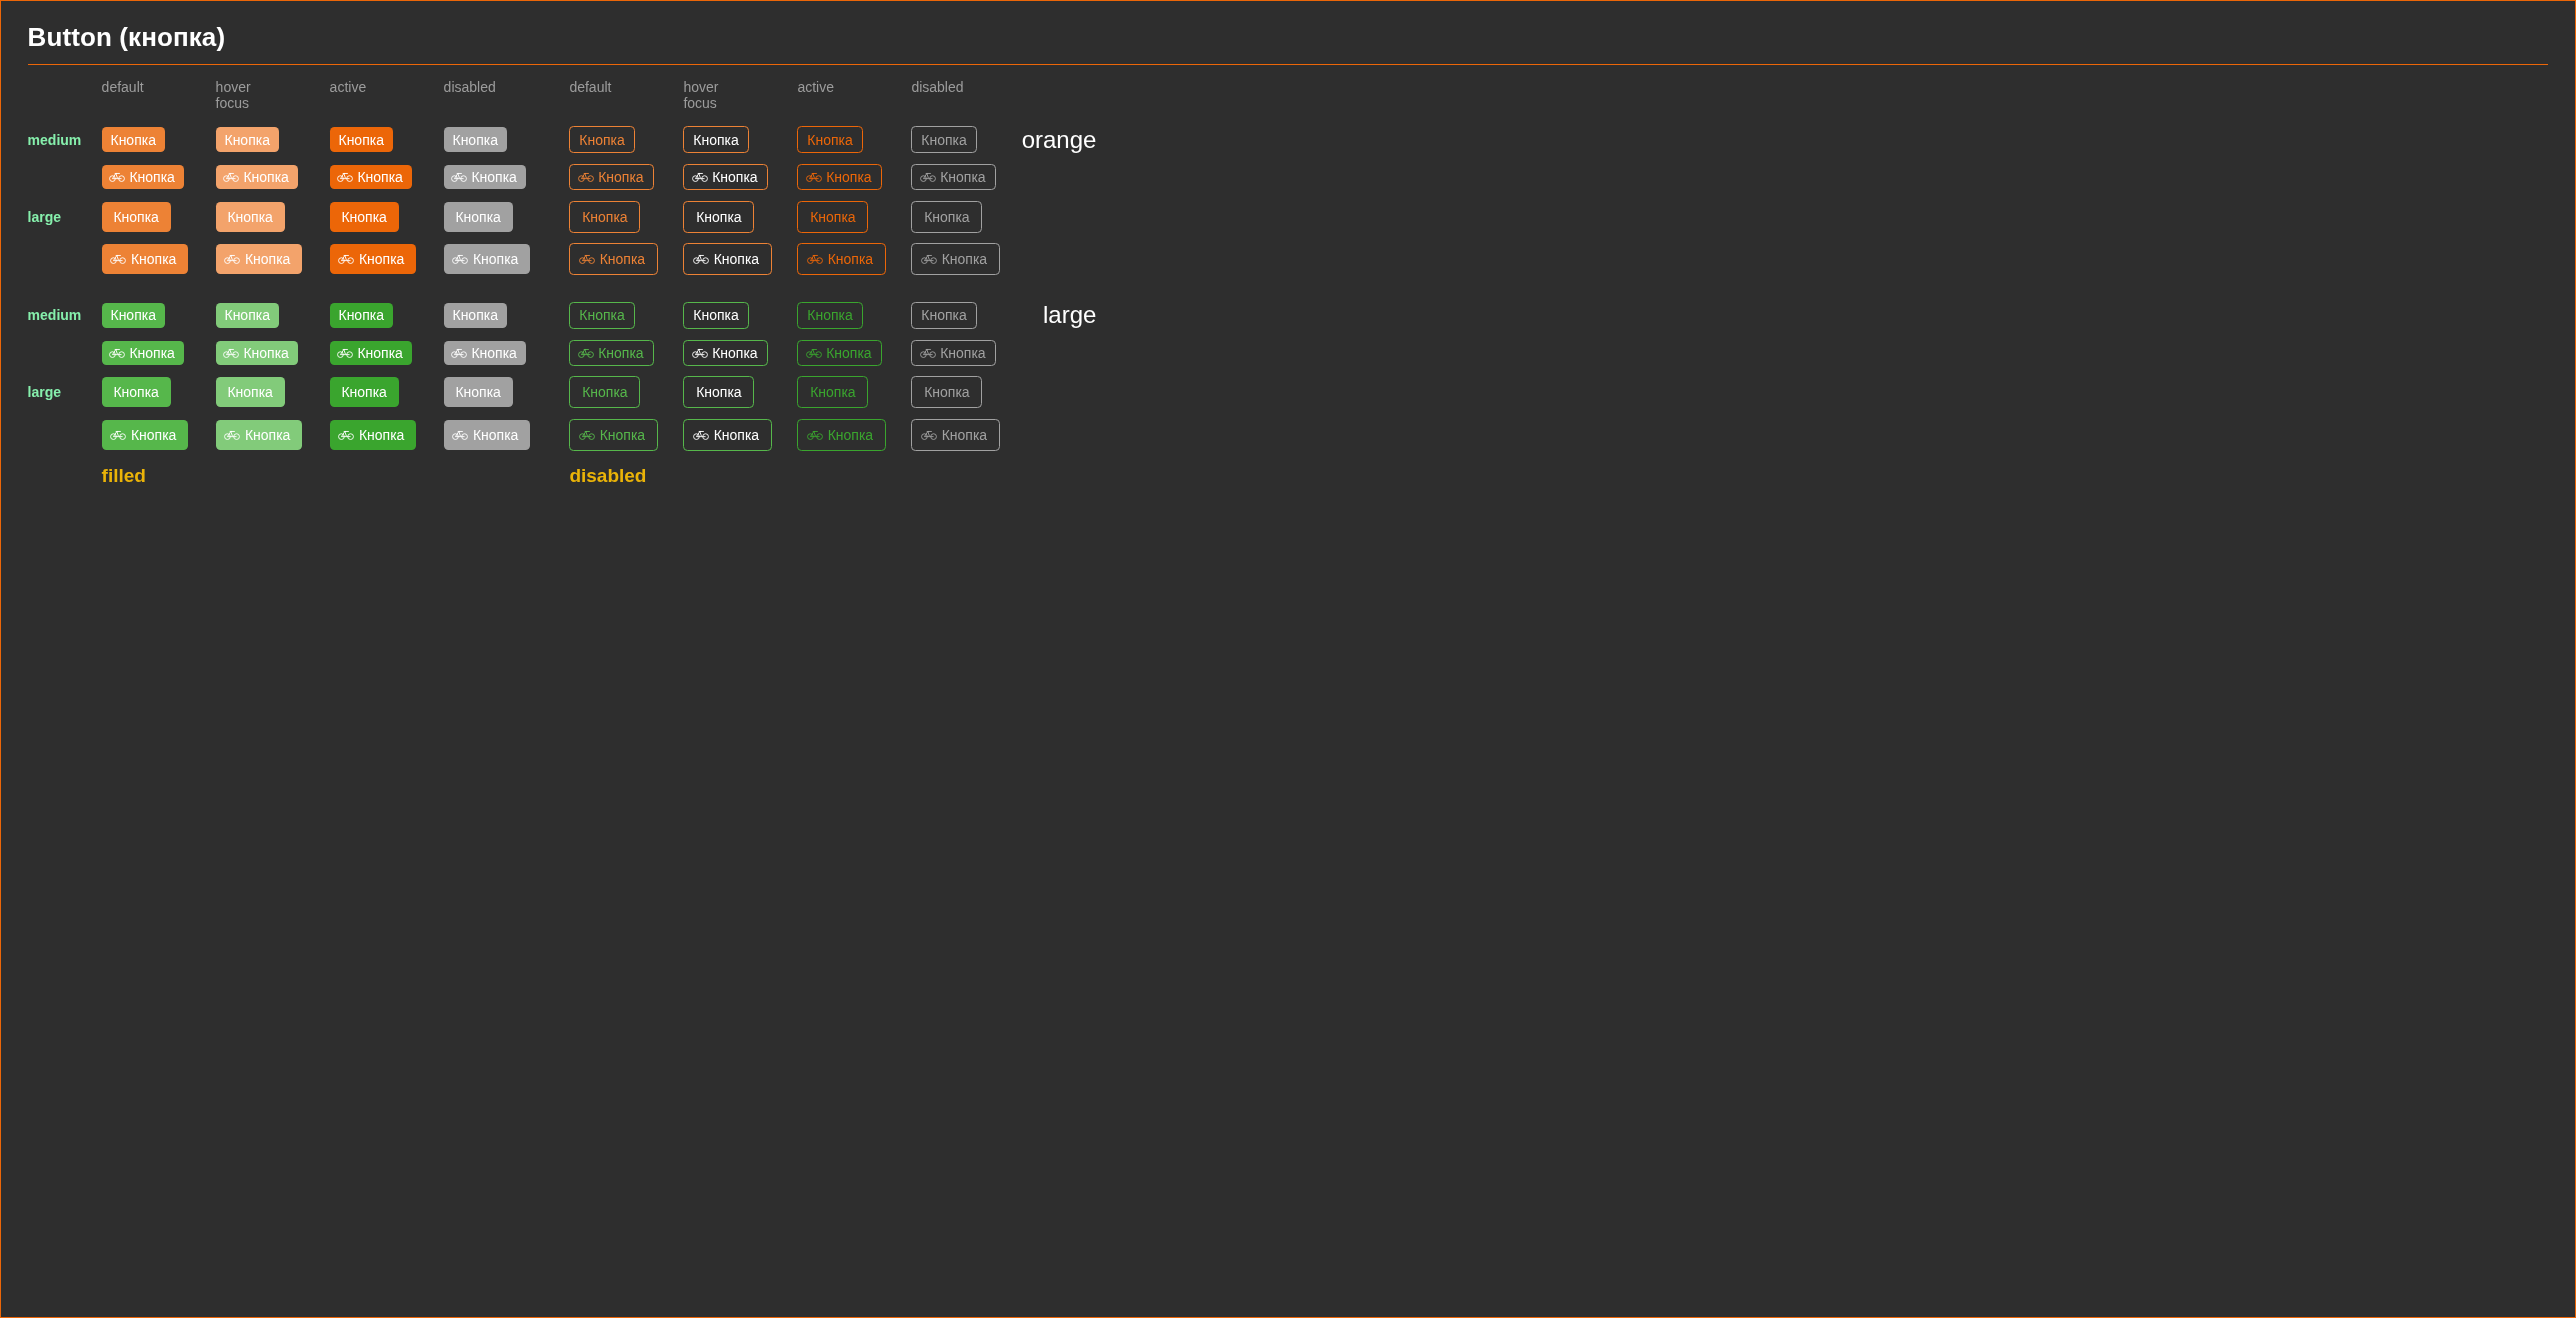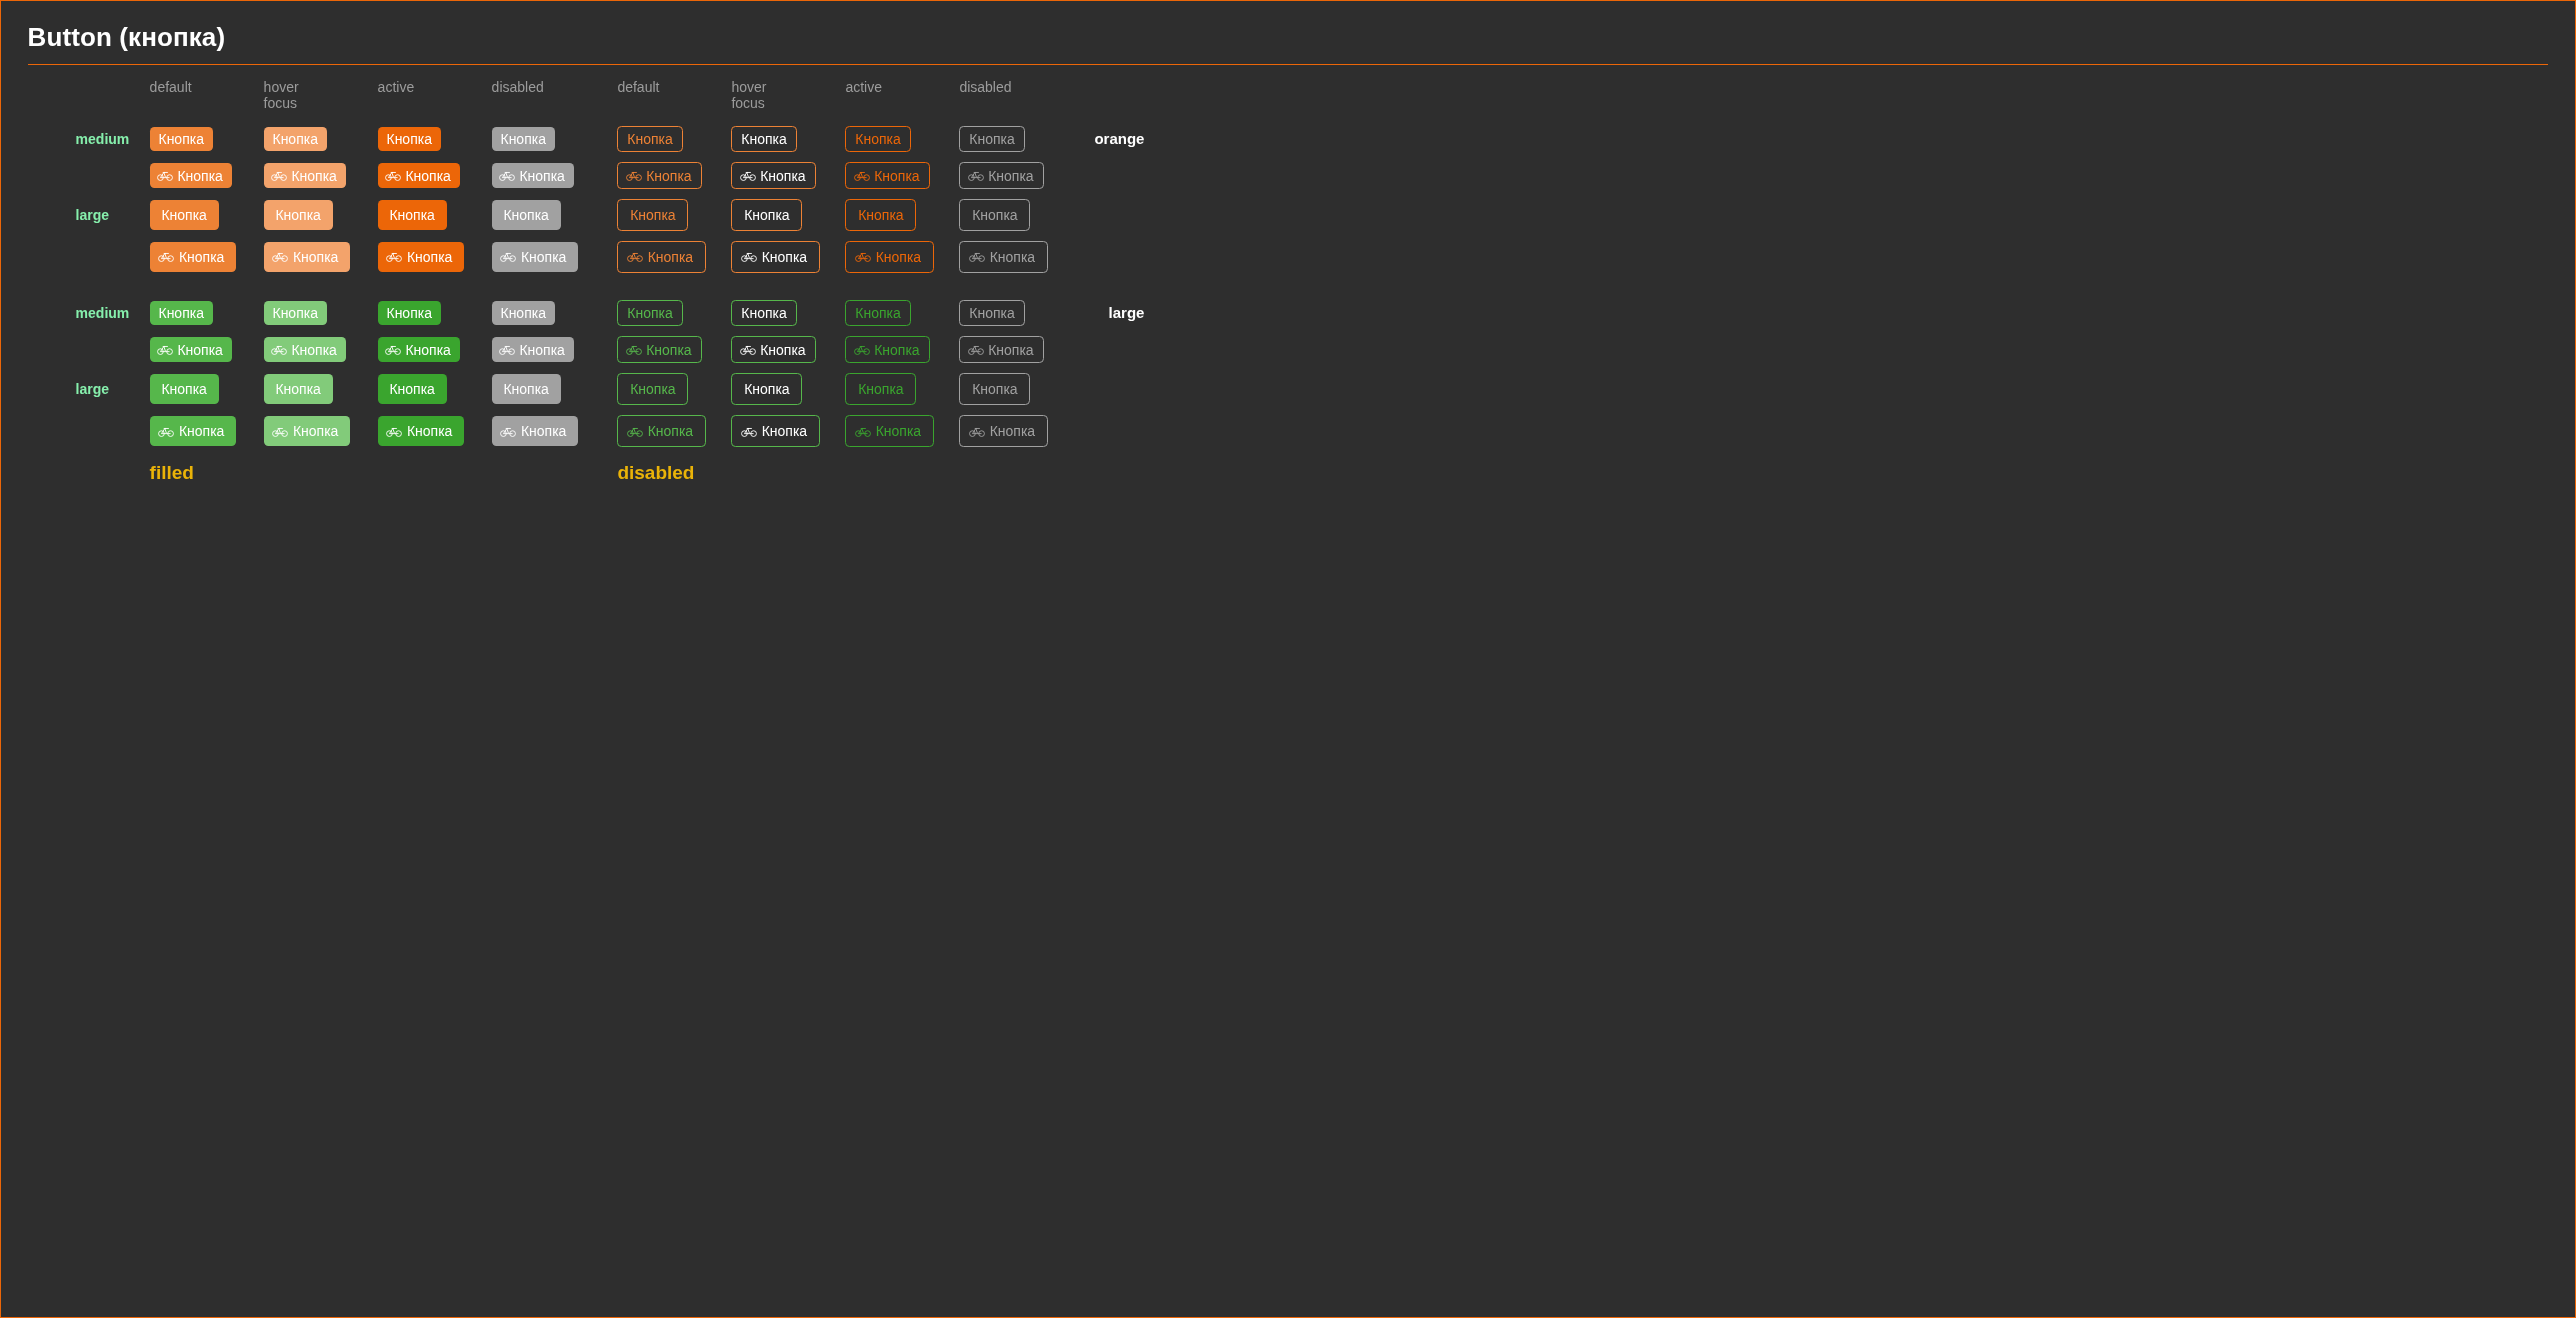--- a/index.html
+++ b/index.html
@@ -18,40 +18,39 @@
     padding-bottom: 11.8px;
     border-bottom: 1.5px solid #ec6608;
   }
 
   .sheet {
     display: grid;
     grid-template-columns: 74px repeat(4, 114px) 11.8px repeat(4, 114px) 74px;
     grid-auto-rows: auto;
     row-gap: 10.3px;
     margin-top: 11.8px;
-    margin-left: 48px;
   }
 
   .col-head {
     color: #9c9c9c;
     font-size: 14px;
     line-height: 1.15;
     padding: 1.5px 0 4.4px;
   }
   .row-head {
     color: #86efac;
     font-size: 14px;
     font-weight: 700;
     display: flex;
     align-items: center;
   }
   .color-head {
     color: #fff;
-    font-size: 15px;
-    font-weight: 700;
+    font-size: 24px;
+    font-weight: 400;
     display: flex;
     align-items: center;
     justify-content: flex-end;
     padding-right: 3px;
   }
   .variant-head {
     color: #eab308;
     font-size: 19px;
     font-weight: 700;
     padding-top: 4.4px;

